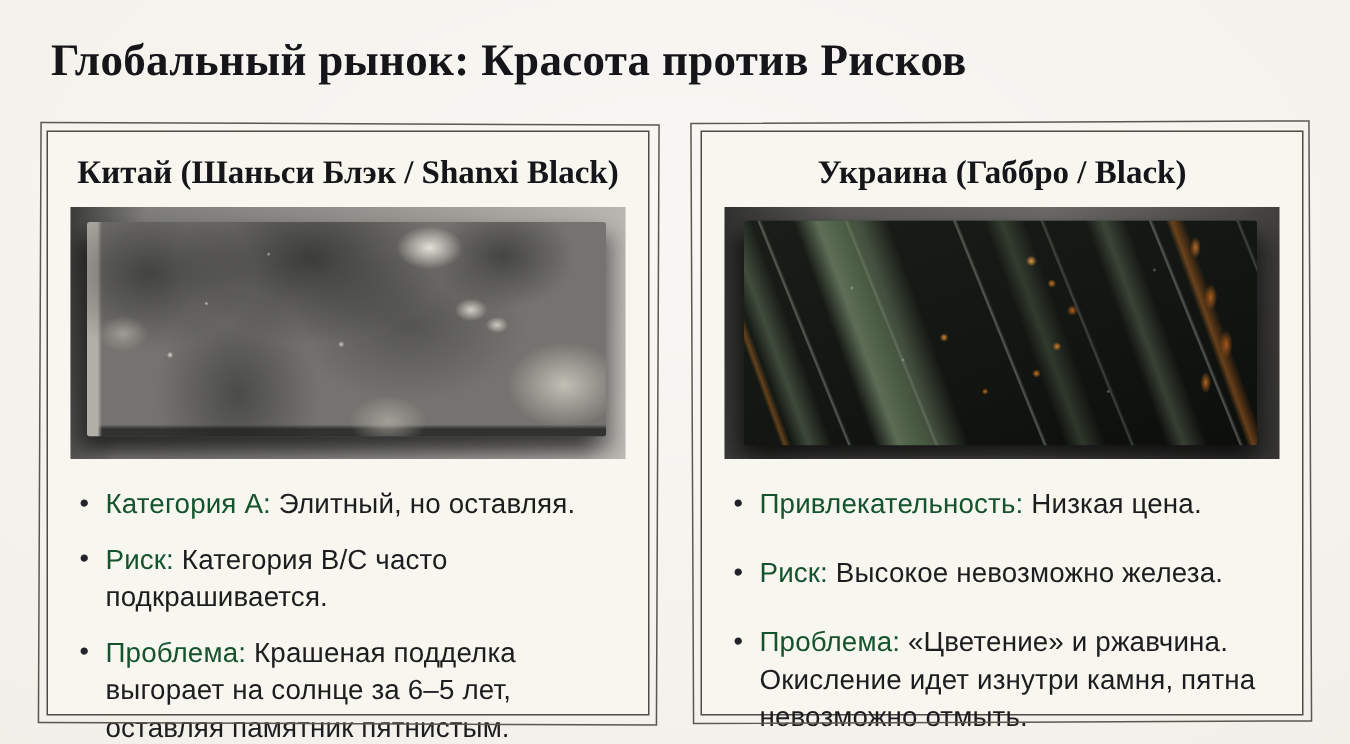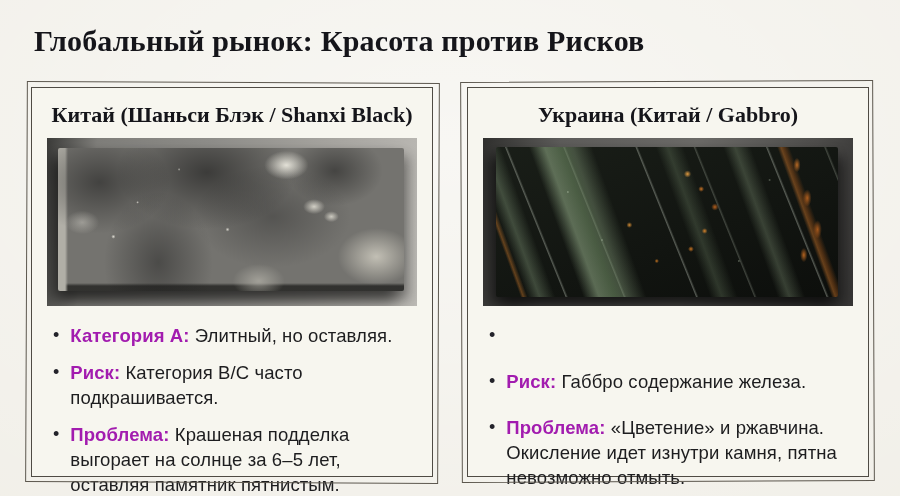--- a/index.html
+++ b/index.html
@@ -122,21 +122,21 @@
       #131612;
     box-shadow:-6px 9px 14px rgba(0,0,0,.6), 7px 10px 14px rgba(0,0,0,.45);
   }
 
   
   .bullets { list-style:none; margin:17px 2px 0 6px; }
   .bullets li { display:flex; gap:11px; margin-bottom:12px; }
   .panel--ukraine .bullets li { margin-bottom:21px; }
   .bullet-dot { flex:0 0 auto; color:#23232a; font-size:18px; line-height:25px; }
   .bullet-text { font-size:18.5px; line-height:25px; color:#1d1d1f; letter-spacing:.1px; }
-  .bullet-text b { font-weight:700; color:#a21caf;text-align:right; }
+  .bullet-text b { font-weight:400; color:#14532d;text-align:right; }
 </style>
 </head>
 <body>
 
 <div class="slide">
 
   <h1 class="slide-title">Глобальный рынок: Красота против Рисков</h1>
 
   <div class="panels">
 
@@ -157,33 +157,34 @@
           <span class="bullet-text"><b>Риск:</b> <span>Категория B/C часто подкрашивается.</span></span>
         </li>
         <li>
           <span class="bullet-dot">•</span>
           <span class="bullet-text"><b>Проблема:</b> <span>Крашеная подделка выгорает на солнце за 6–5 лет, оставляя памятник пятнистым.</span></span>
         </li>
       </ul>
     </section>
 
     <section class="panel panel--ukraine">
-      <h2 class="panel-header">Украина (Китай / Gabbro)</h2>
+      <h2 class="panel-header">Украина (Габбро / Black)</h2>
 
       <div class="photo photo--gabbro">
         <div class="slab"></div>
       </div>
 
       <ul class="bullets">
         <li>
           <span class="bullet-dot">•</span>
+          <span class="bullet-text"><b>Привлекательность:</b> <span>Низкая цена.</span></span>
         </li>
         <li>
           <span class="bullet-dot">•</span>
-          <span class="bullet-text"><b>Риск:</b> <span>Габбро содержание железа.</span></span>
+          <span class="bullet-text"><b>Риск:</b> <span>Высокое невозможно железа.</span></span>
         </li>
         <li>
           <span class="bullet-dot">•</span>
           <span class="bullet-text"><b>Проблема:</b> <span>«Цветение» и ржавчина. Окисление идет изнутри камня, пятна невозможно отмыть.</span></span>
         </li>
       </ul>
     </section>
 
   </div>
 </div>

